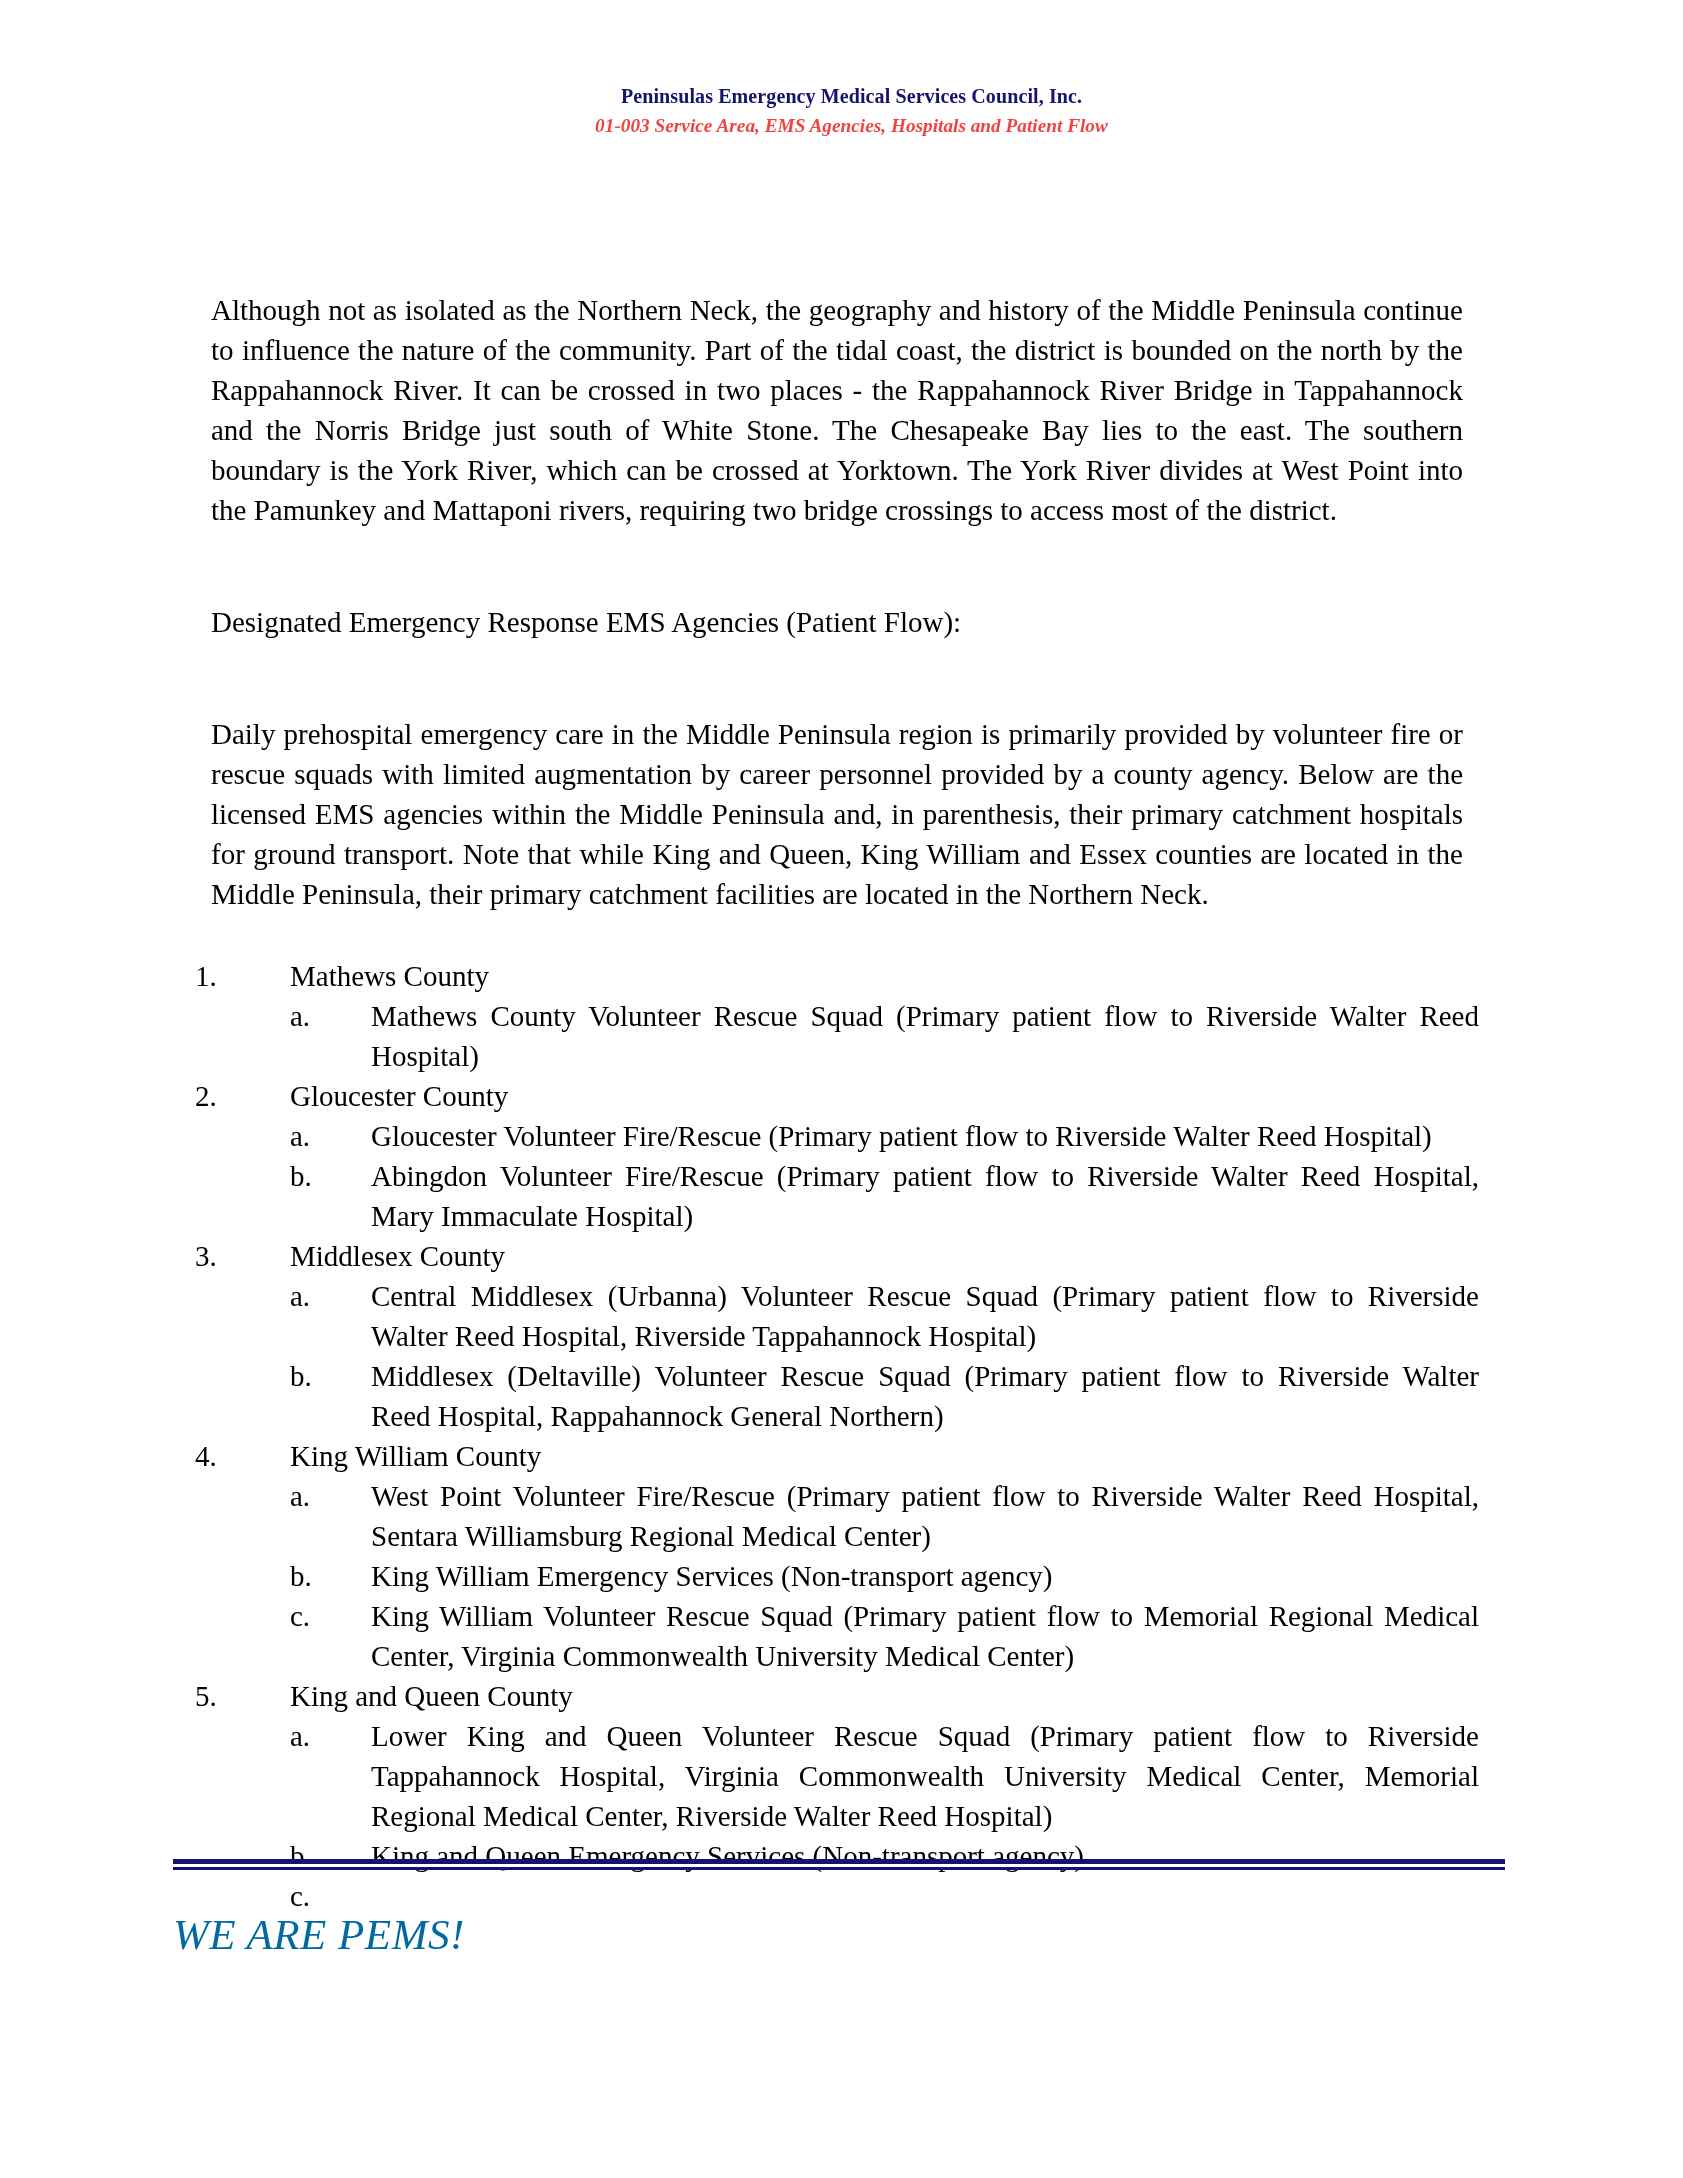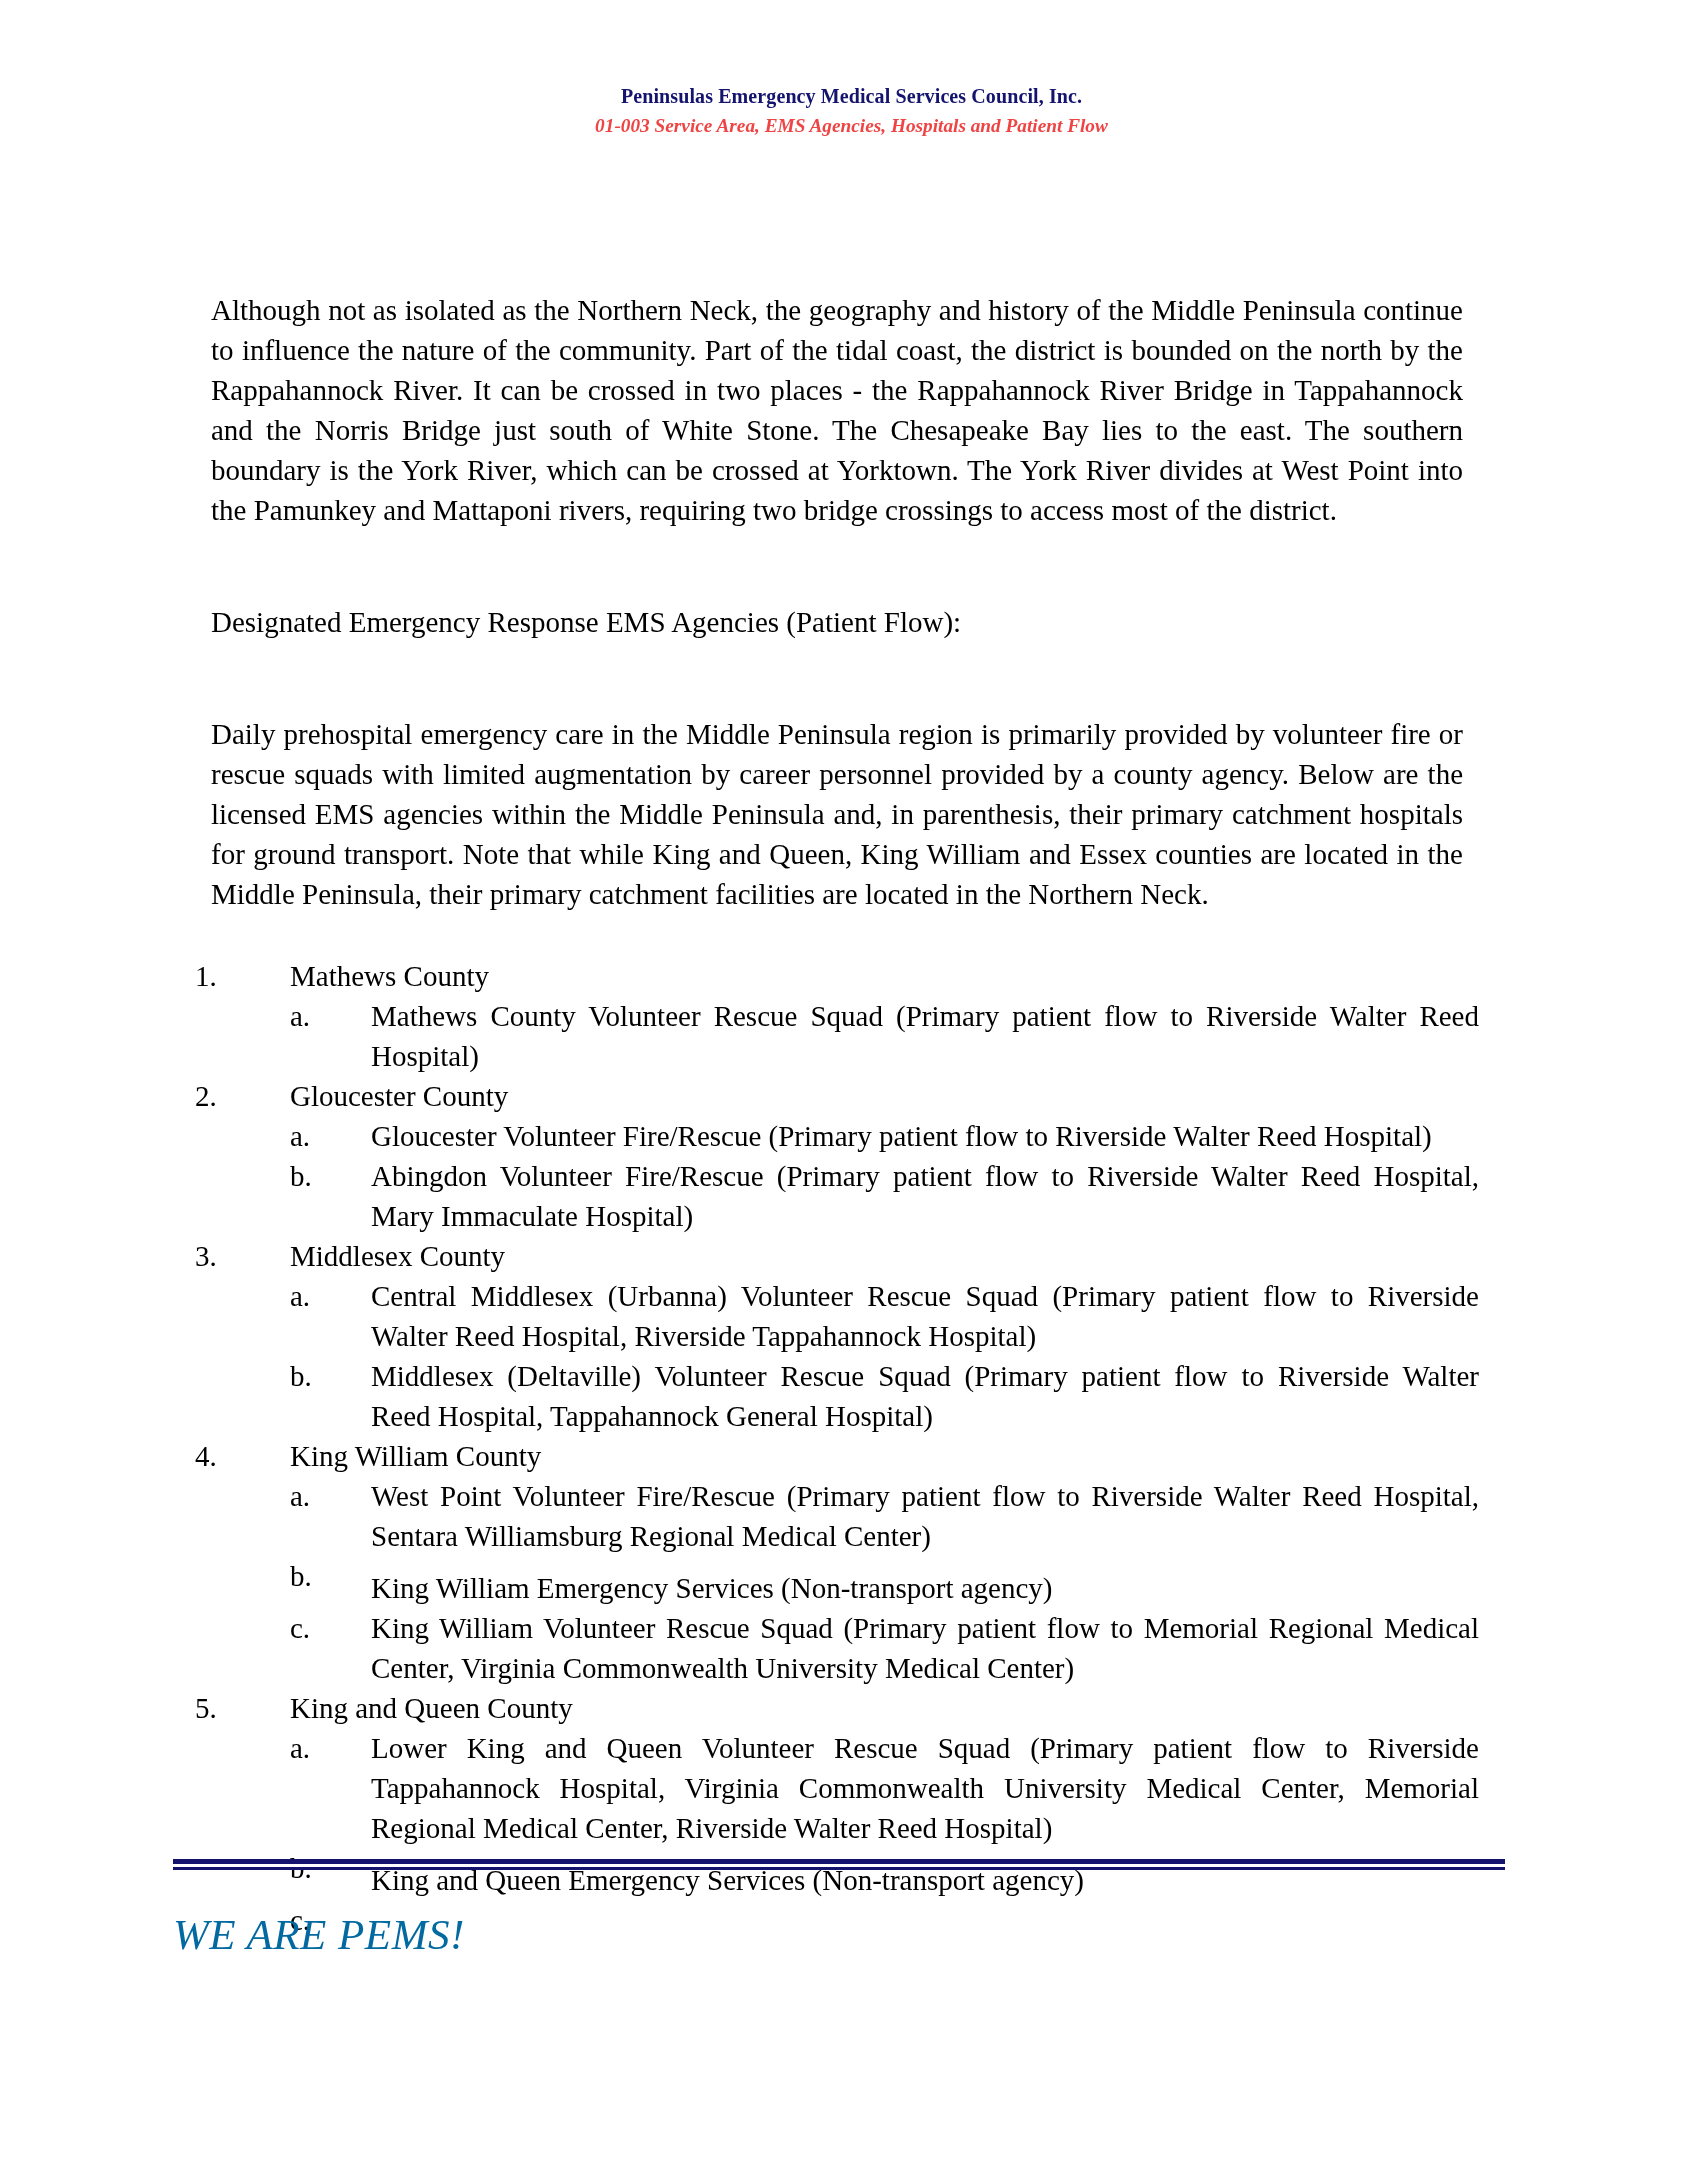--- a/index.html
+++ b/index.html
@@ -102,21 +102,20 @@
     flex: 0 0 81px;
     text-align: left;
   }
   .lvl2 .content {
     flex: 1 1 auto;
     text-align: justify;
     text-justify: inter-word;
   }
   .lvl2 .content.no-justify {
     text-align: left;
-    margin-top: 12px;
   }
 
   
   .footer {
     position: absolute;
     left: 173px;
     top: 1859px;
     width: 1332px;
   }
   .rule-thick {
@@ -192,21 +191,21 @@
       <div class="lvl1">
         <span class="marker">3.</span>
         <span class="content">Middlesex County</span>
       </div>
       <div class="lvl2">
         <span class="marker">a.</span>
         <span class="content">Central Middlesex (Urbanna) Volunteer Rescue Squad (Primary patient flow to Riverside Walter Reed Hospital, Riverside Tappahannock Hospital)</span>
       </div>
       <div class="lvl2">
         <span class="marker">b.</span>
-        <span class="content">Middlesex (Deltaville) Volunteer Rescue Squad (Primary patient flow to Riverside Walter Reed Hospital, Tappahannock General Hospital)</span>
+        <span class="content">Middlesex (Deltaville) Volunteer Rescue Squad (Primary patient flow to Riverside Walter Reed Hospital, Rappahannock General Northern)</span>
       </div>
 
       <div class="lvl1">
         <span class="marker">4.</span>
         <span class="content">King William County</span>
       </div>
       <div class="lvl2">
         <span class="marker">a.</span>
         <span class="content">West Point Volunteer Fire/Rescue (Primary patient flow to Riverside Walter Reed Hospital, Sentara Williamsburg Regional Medical Center)</span>
       </div>

